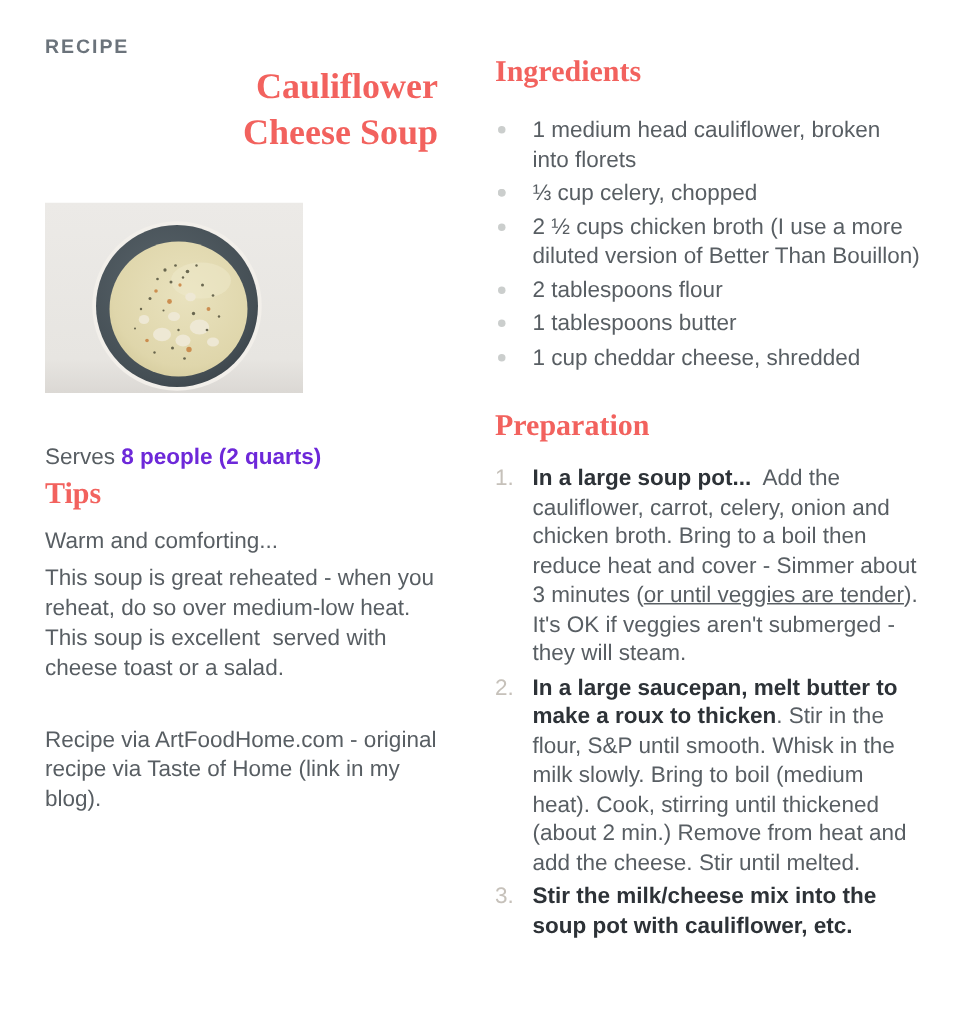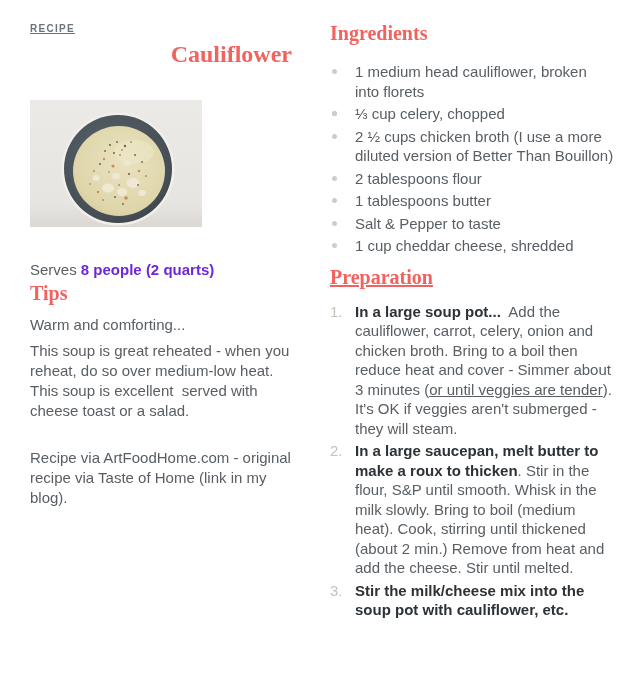--- a/index.html
+++ b/index.html
@@ -6,33 +6,33 @@
   body {
     width:640px; height:688px; overflow:hidden; box-sizing:border-box;
     font-family:"Liberation Sans", sans-serif;
     color:#585E63; font-size:15px;
   }
   .page { display:flex; padding:20px 25px 0 30px; box-sizing:border-box; }
   .col-left { width:262px; flex:0 0 262px; }
   .col-right { width:285px; flex:0 0 285px; margin-left:38px; }
 
   .eyebrow {
-    font-size:10px; font-weight:bold; letter-spacing:1.3px;
-    color:#6B737B; margin:3px 0 5px 0;text-decoration:underline;
+    font-size:13px; font-weight:bold; letter-spacing:1.3px;
+    color:#6B737B; margin:3px 0 5px 0;
   }
   h1.title {
     font-family:"Liberation Serif", serif; font-weight:bold;
     font-size:24px; line-height:1.3; color:#F2625E; margin:0 0 30px 0;text-align:right;
   }
   h2.section-heading {
     font-family:"Liberation Serif", serif; font-weight:bold;
     font-size:20px; line-height:1.3; color:#F2625E; margin:0;
   }
-  h2.ingredients-heading { margin-bottom:16px; }
-  h2.preparation-heading { margin-top:8px; margin-bottom:12px;text-decoration:underline; }
+  h2.ingredients-heading { margin-top:15px; margin-bottom:16px; }
+  h2.preparation-heading { margin-top:23px; margin-bottom:12px; }
   h2.tips-heading { margin-bottom:9px; }
 
   .photo { width:172px; height:127px; display:block; }
 
   .serves { margin:33px 0 0 0; line-height:1.35; white-space:pre-wrap; }
   .serves b { color:#6d28d9; }
 
   .tips-para { margin:0 0 6px 0; line-height:1.32; white-space:pre-wrap; }
   .attribution { margin:28px 0 0 0; line-height:1.32; white-space:pre-wrap; }
 
@@ -56,21 +56,21 @@
   .b { font-weight:bold; color:#2D3237; }
   .u { text-decoration:underline; }
 </style>
 </head>
 <body>
 
 <div class="page">
 
   <div class="col-left">
     <div class="eyebrow">RECIPE</div>
-    <h1 class="title"><span>Cauliflower</span><br></h1>
+    <h1 class="title"><span>Cauliflower</span><br><span>Cheese Soup</span></h1>
 
     <svg class="photo" viewBox="0 0 172 127" xmlns="http://www.w3.org/2000/svg">
       <defs>
         <linearGradient id="bgGrad" x1="0" y1="0" x2="0" y2="1">
           <stop offset="0" stop-color="#ECEAE7"></stop>
           <stop offset="0.82" stop-color="#E7E5E1"></stop>
           <stop offset="1" stop-color="#DBD8D4"></stop>
         </linearGradient>
         <radialGradient id="rimGrad" cx="0.42" cy="0.38" r="0.75">
           <stop offset="0" stop-color="#59646B"></stop>
@@ -139,21 +139,20 @@
 
   <div class="col-right">
     <h2 class="section-heading ingredients-heading">Ingredients</h2>
     <ul class="ingredients">
         <li><span class="dot"></span><span class="itext">1 medium head cauliflower, broken into florets</span></li>
         <li><span class="dot"></span></li>
         <li><span class="dot"></span><span class="itext">⅓ cup celery, chopped</span></li>
         <li><span class="dot"></span><span class="itext">2 ½ cups chicken broth (I use a more diluted version of Better Than Bouillon)</span></li>
         <li><span class="dot"></span><span class="itext">2 tablespoons flour</span></li>
         <li><span class="dot"></span><span class="itext">1 tablespoons butter</span></li>
-        <li><span class="dot"></span><span class="itext">Salt &amp; Pepper to taste</span></li>
         <li><span class="dot"></span><span class="itext">1 cup cheddar cheese, shredded</span></li>
       </ul>
 
     <h2 class="section-heading preparation-heading">Preparation</h2>
     <ol class="steps">
         <li><span class="num">1.</span><span class="stext"><span class="b">In a large soup pot...</span><span>  Add the cauliflower, carrot, celery, onion and chicken broth. Bring to a boil then reduce heat and cover - Simmer about 3 minutes (</span><span class="u">or until veggies are tender</span><span>).  It's OK if veggies aren't submerged - they will steam.</span></span></li>
         <li><span class="num">2.</span><span class="stext"><span class="b">In a large saucepan, melt butter to make a roux to thicken</span><span>. Stir in the flour, S&amp;P until smooth. Whisk in the milk slowly. Bring to boil (medium heat). Cook, stirring until thickened (about 2 min.) Remove from heat and add the cheese. Stir until melted.</span></span></li>
         <li><span class="num">3.</span><span class="stext"><span class="b">Stir the milk/cheese mix into the soup pot with cauliflower, etc.</span></span></li>
       </ol>
   </div>

